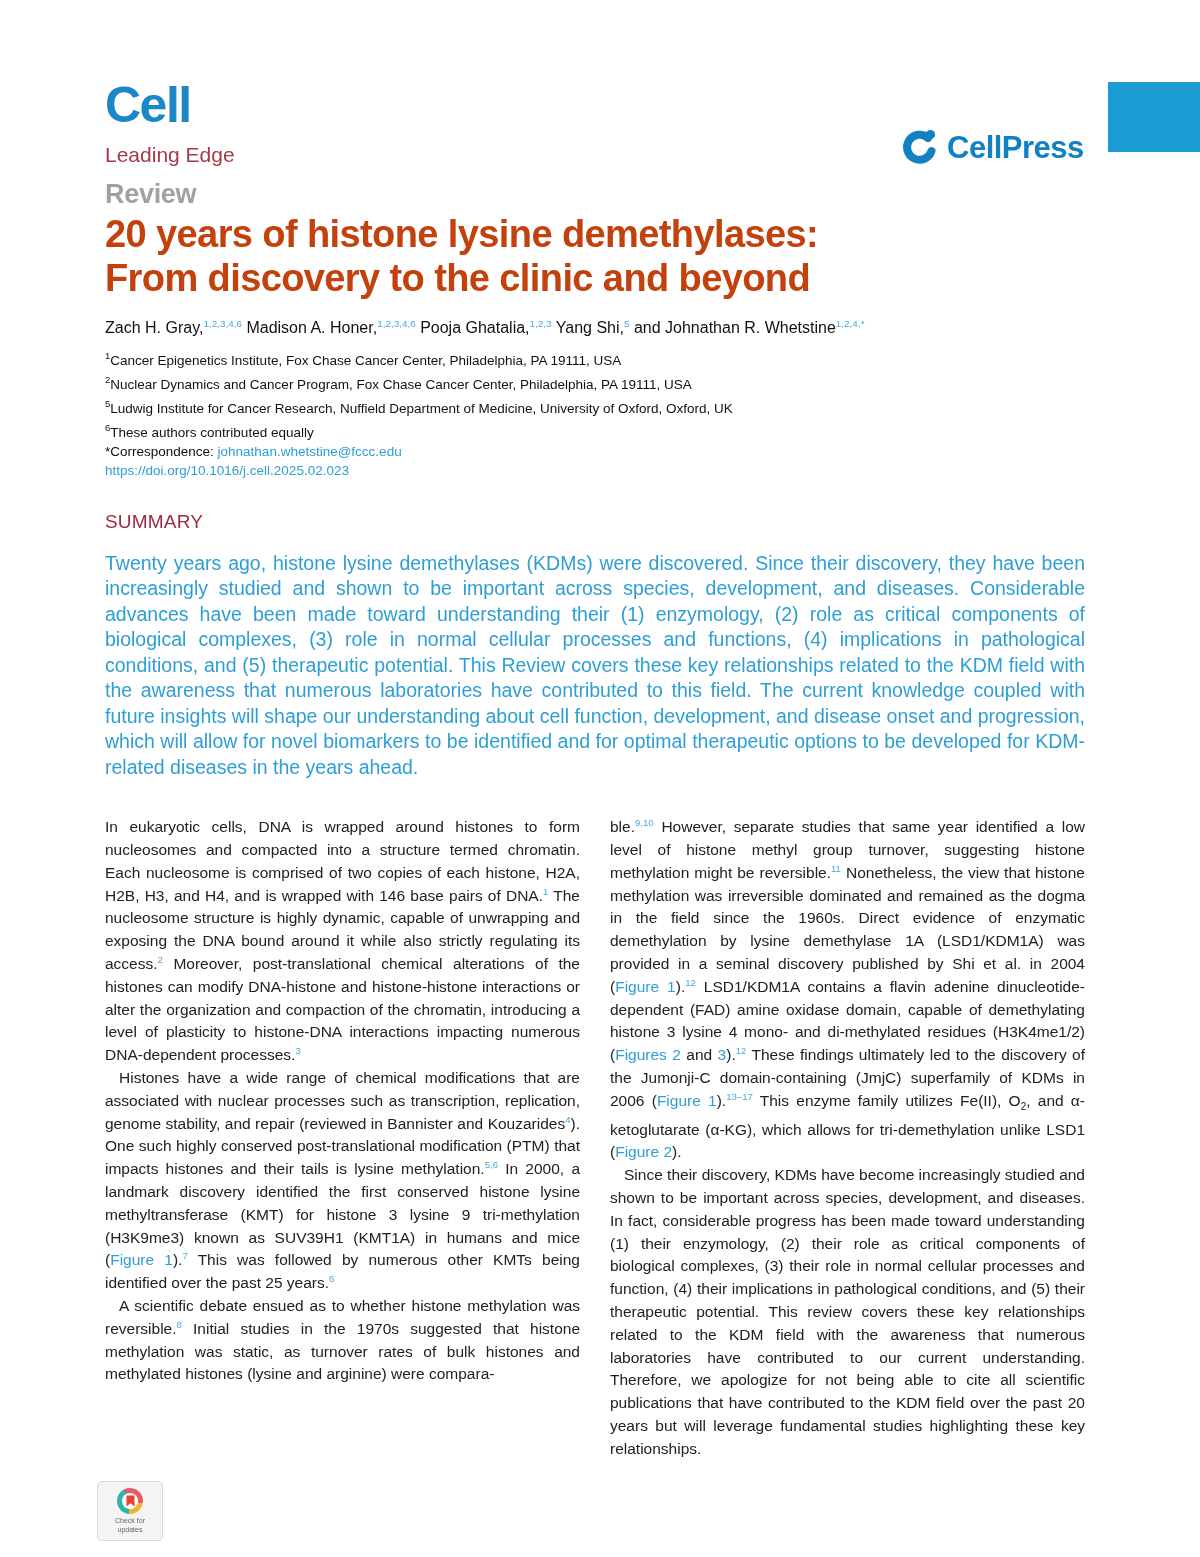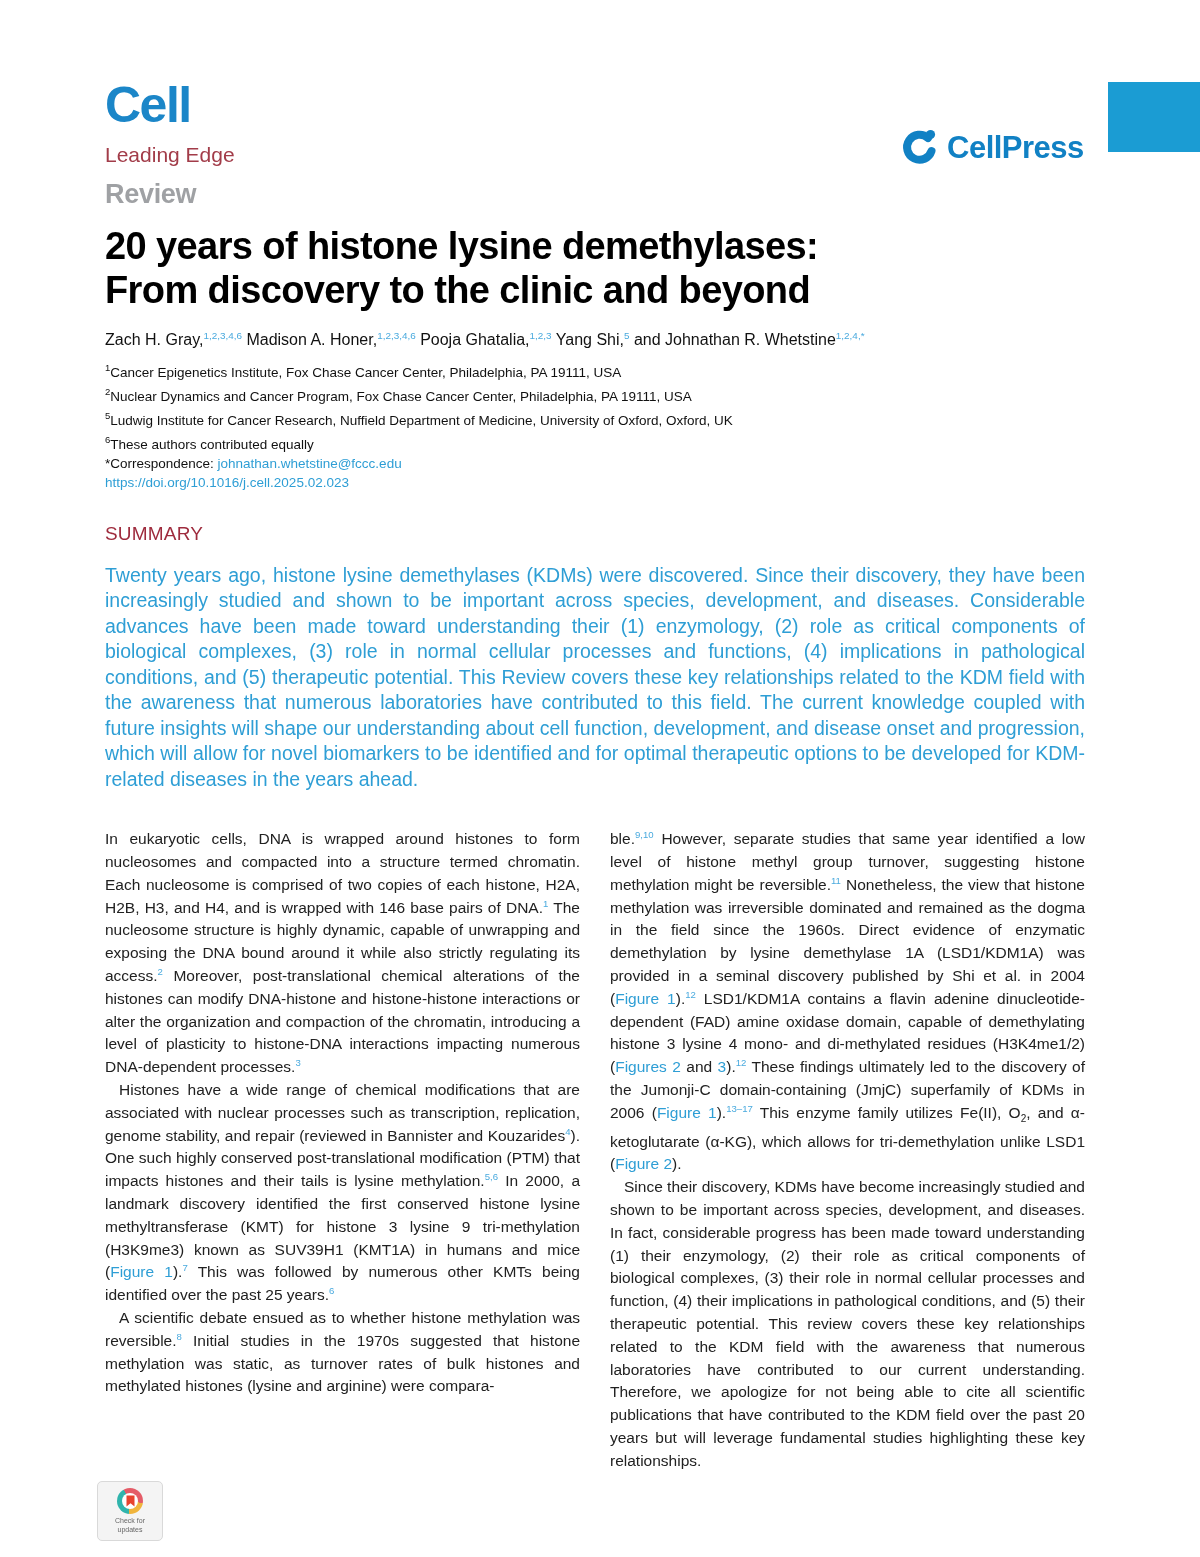--- a/index.html
+++ b/index.html
@@ -16,21 +16,21 @@
   .cell-logo{font-size:50px;font-weight:bold;color:var(--brand_blue);letter-spacing:-1.5px;line-height:1;}
   .tagline{margin-top:13px;font-size:21px;color:var(--accent_red);}
   .publisher{position:absolute;top:96px;left:900px;display:flex;align-items:center;gap:7px;margin-top:32px;}
   .press-icon{width:40px;height:40px;display:block;}
   .press-name{font-size:31px;font-weight:bold;color:var(--press_blue);letter-spacing:-0.5px;}
   .corner-rect{position:absolute;top:82px;right:0;width:92px;height:70px;background:var(--corner_blue);}
 
   
   .content{position:absolute;top:181px;left:105px;width:980px;}
   .kicker{font-size:27px;font-weight:bold;color:var(--kicker_gray);letter-spacing:-0.3px;line-height:1;}
-  .title{margin:16px 0 0;font-size:38px;line-height:1.17;font-weight:bold;color:#000000;letter-spacing:-0.6px;}
+  .title{margin:4px 0 0;font-size:38px;line-height:1.17;font-weight:bold;color:#c2410c;letter-spacing:-0.6px;}
   .authors{margin:18px 0 0;font-size:16px;color:#111;}
   sup.cite{color:var(--cite_blue);font-size:62%;line-height:0;}
   .affils{margin-top:9px;font-size:13.5px;line-height:19.5px;color:#111;}
   .affils sup{font-size:9.5px;}
   .affil-line{display:block;}
   a.plain-link{color:var(--link_blue);text-decoration:none;cursor:pointer;}
 
   
   .summary-sec{margin-top:30px;}
   .sec-heading{font-size:19px;font-weight:normal;color:var(--heading_red);letter-spacing:0.2px;line-height:1.2;margin:0;}

